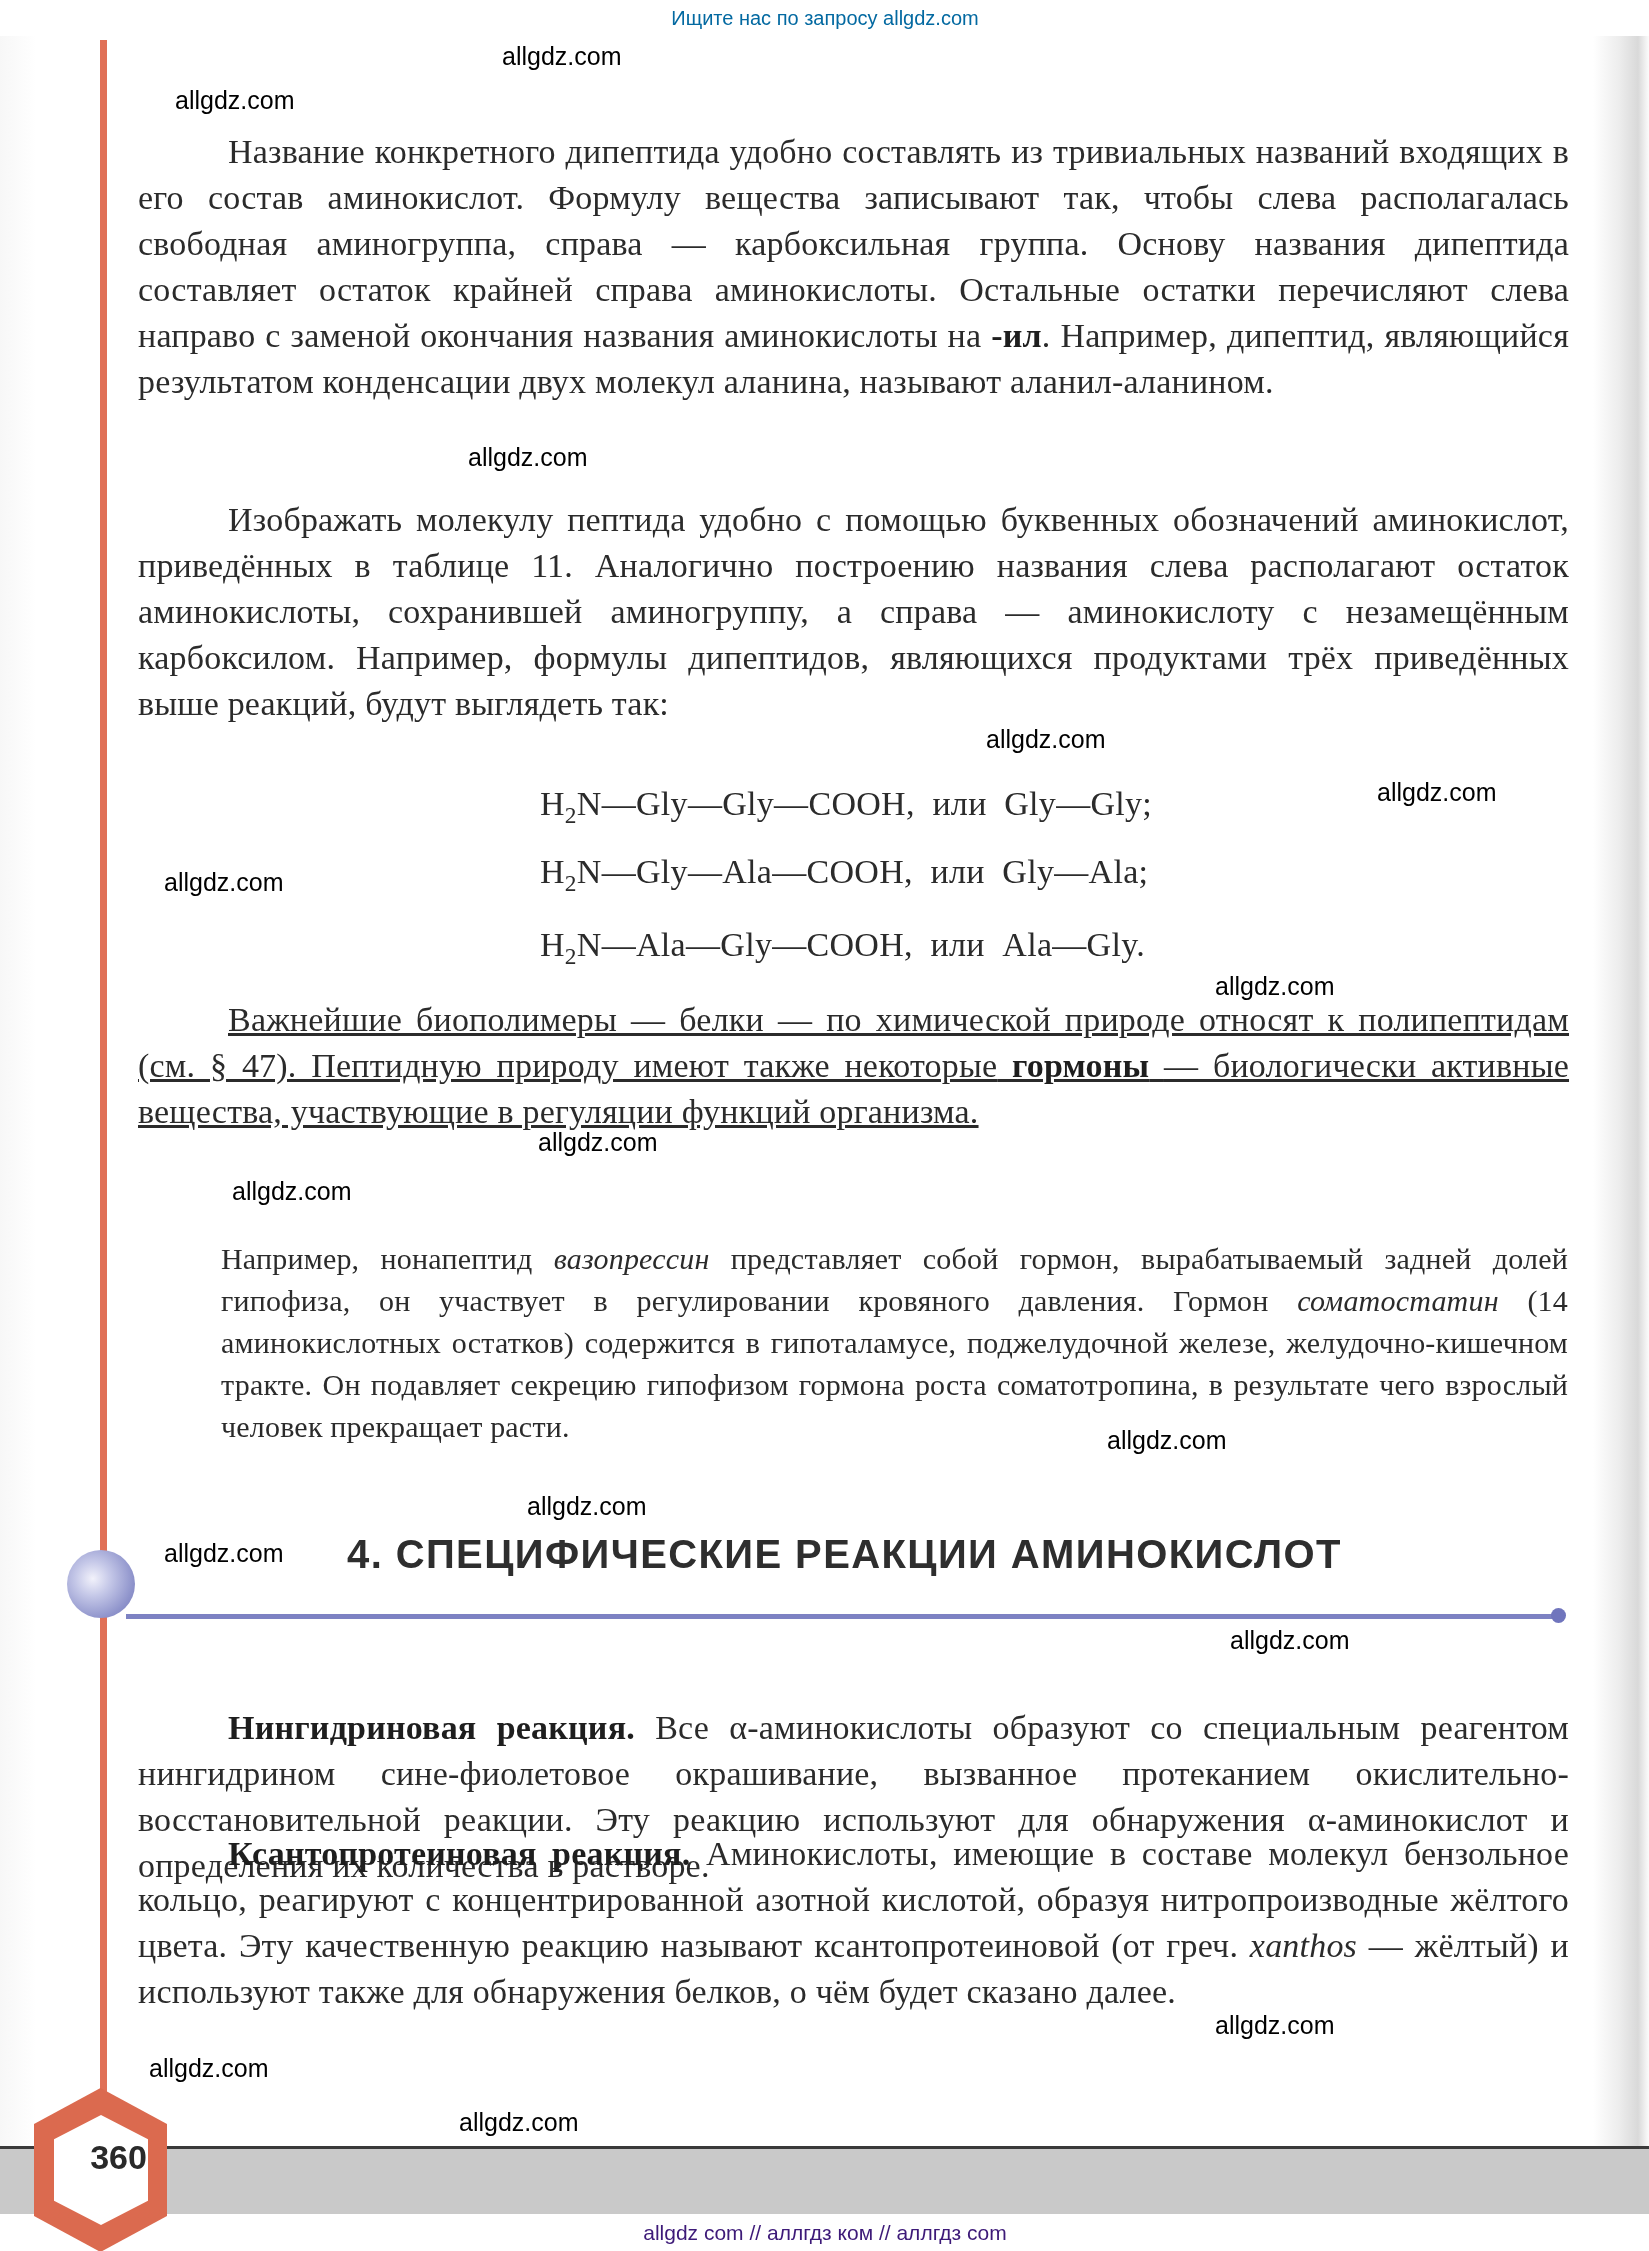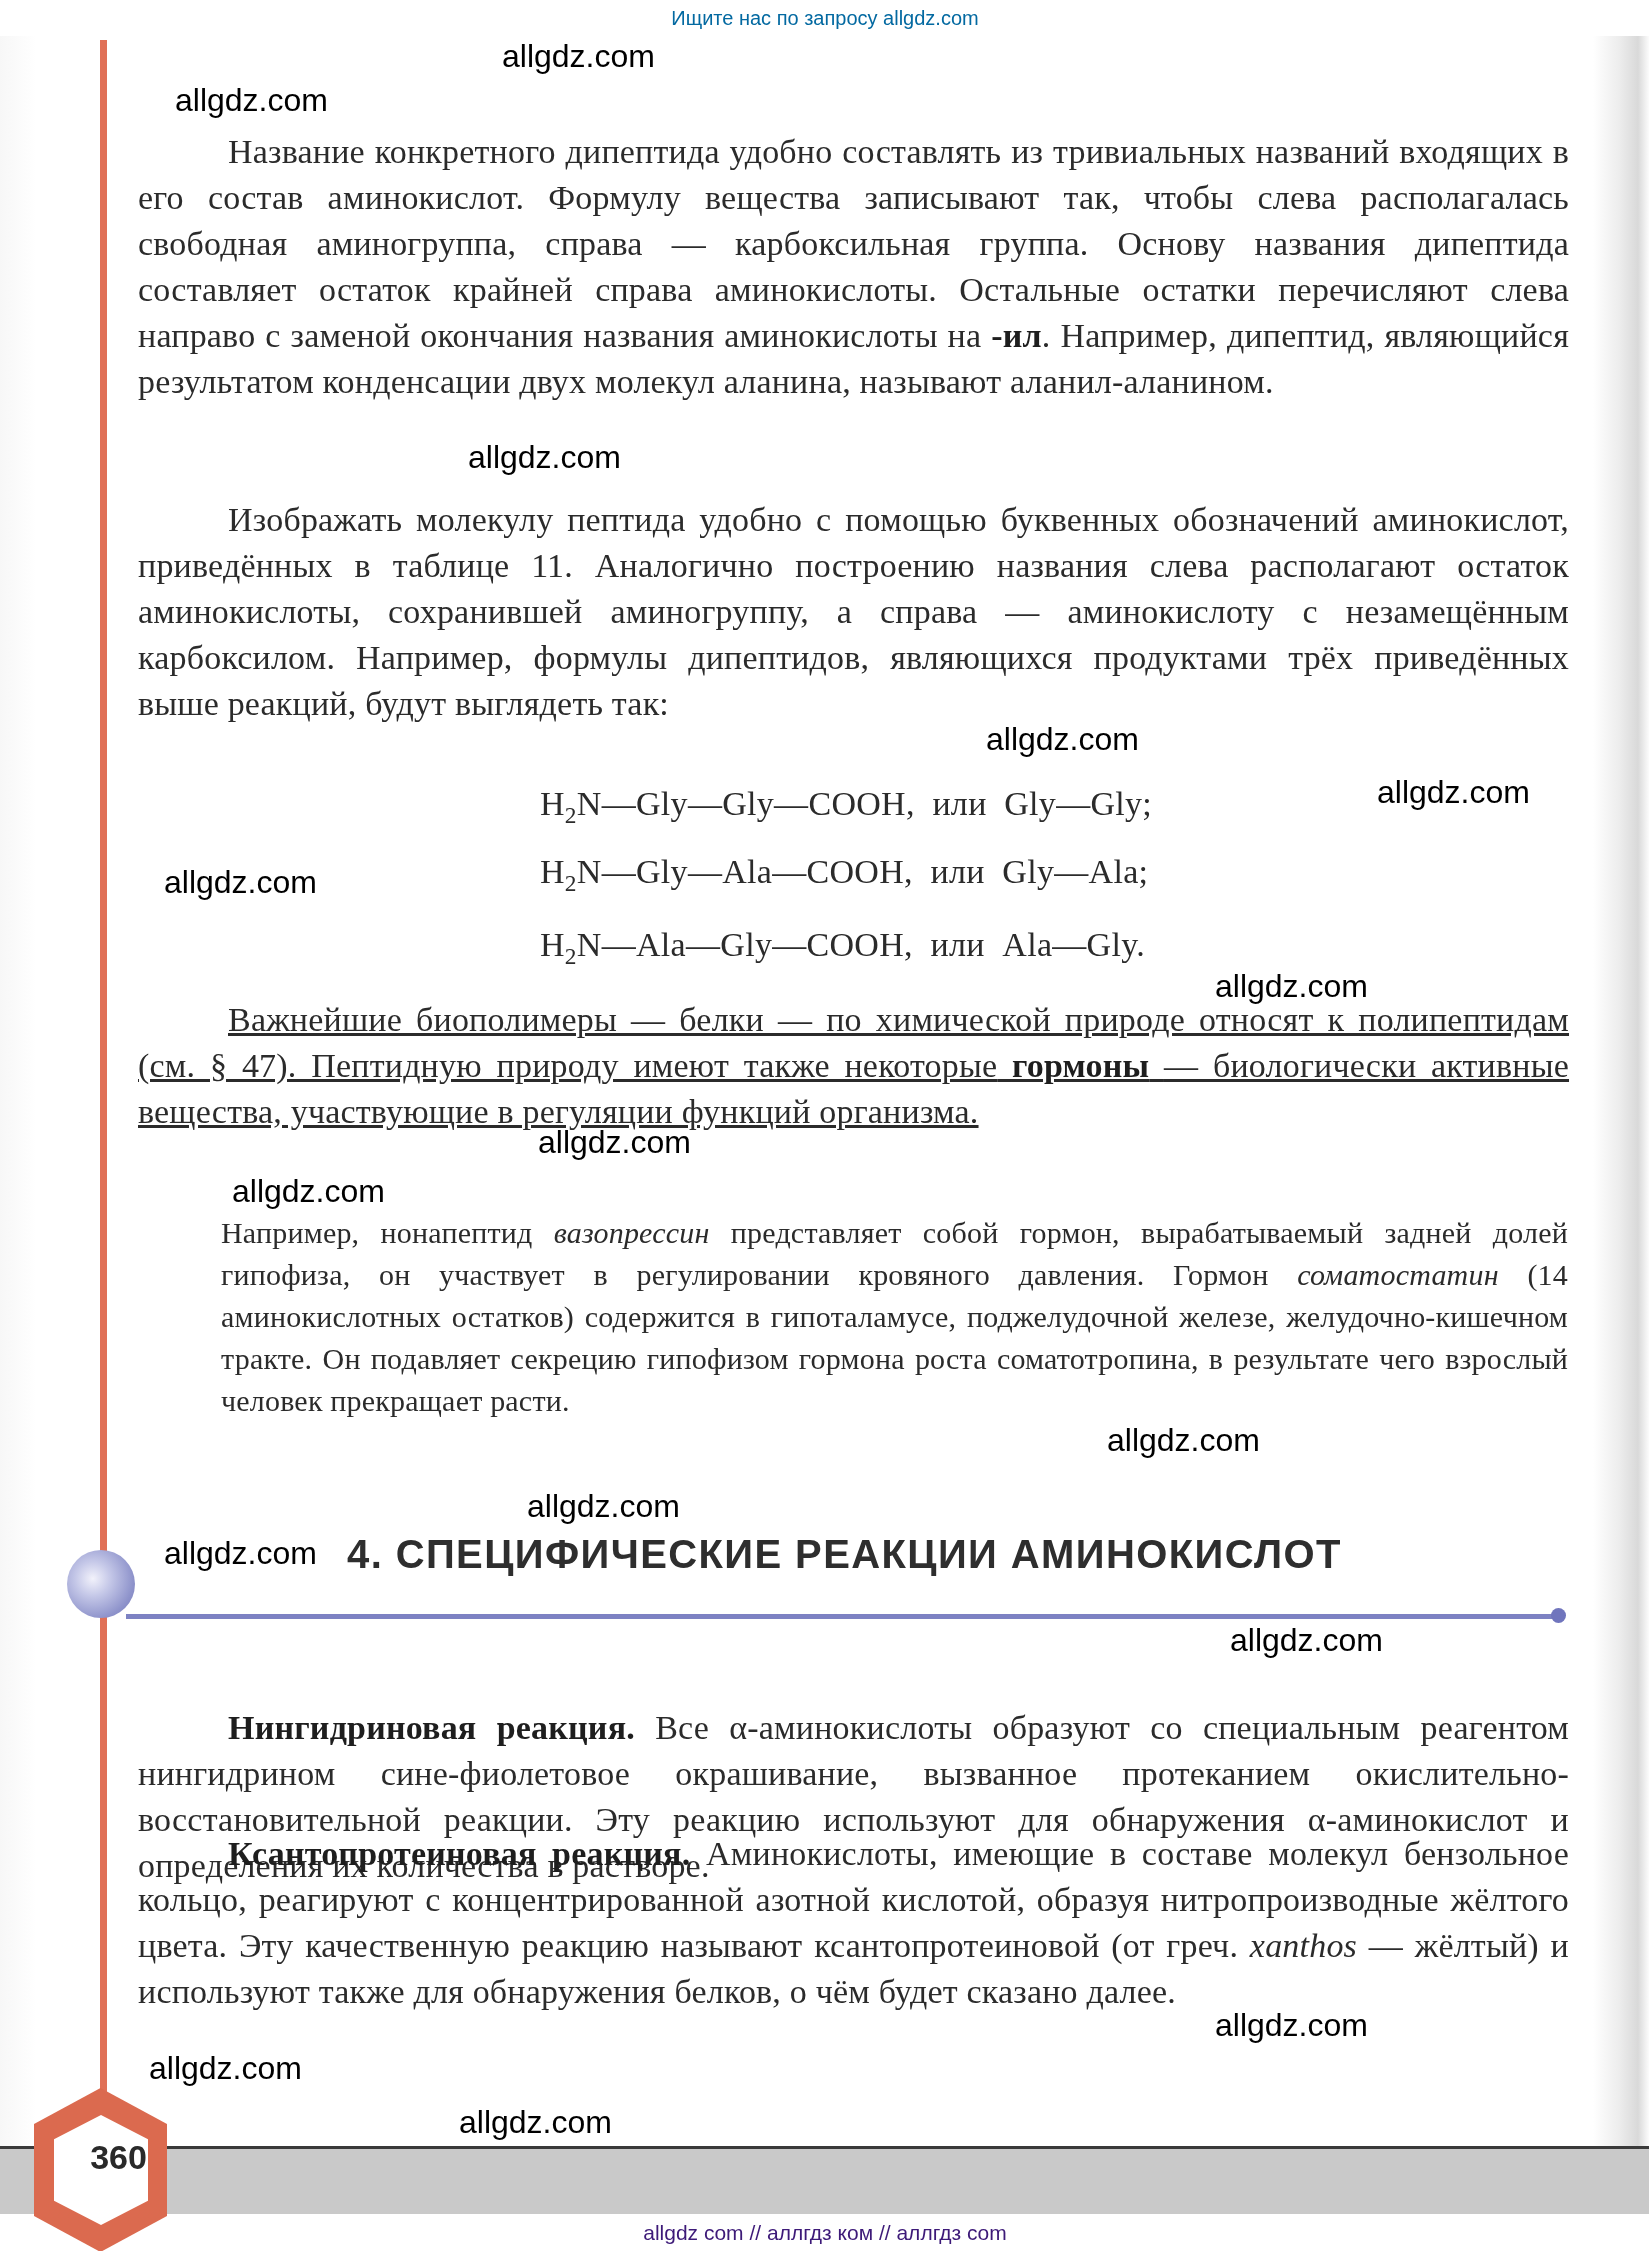--- a/index.html
+++ b/index.html
@@ -11,35 +11,35 @@
 
   .page { position: absolute; top: 36px; left: 0; width: 1650px; height: 2178px;
     background: linear-gradient(to right, #f7f7f7 0px, #ffffff 36px, #ffffff 1593px, #ececec 1620px, #d9d9d9 1638px, #ffffff 1650px); }
 
   .margin-line { position: absolute; left: 100px; top: 3.6px; width: 7.2px; height: 2124px; background: #e07057; }
 
   .text-block { position: absolute; left: 138px; width: 1431px; font-size: 34px; line-height: 46px;
     text-align: justify; text-align-last: left; letter-spacing: 0.2px; }
   .para { text-indent: 90px; }
   .small-block { position: absolute; left: 221px; width: 1347px; font-size: 30px; line-height: 42px;
-    text-align: justify; letter-spacing: 0.2px; }
+    text-align: justify; letter-spacing: 0.2px; margin-top: 26px; }
   b { font-weight: bold; color: #1e1e1e; }
   i { font-style: italic; }
 
   .formula { position: absolute; left: 540px; font-size: 34px; line-height: 45px; letter-spacing: 0.3px; }
   .formula sub { font-size: 23.4px; vertical-align: -8px; }
 
   .section-head { position: absolute; left: 347px; top: 1532px; font-family: "Liberation Sans", sans-serif;
     font-weight: bold; font-size: 40px; letter-spacing: 1.4px; color: #2e2e2e; }
   .section-sphere { position: absolute; left: 67px; top: 1550px; width: 68px; height: 68px; border-radius: 50%;
     background: radial-gradient(circle at 38% 42%, #f2f2fb 0%, #c5c8e8 30%, #8e93cb 70%, #6f74b4 100%); }
   .section-rule { position: absolute; left: 126px; top: 1614px; width: 1433px; height: 4.5px; background: #7d82c3; }
   .section-dot { position: absolute; left: 1551px; top: 1608px; width: 15.3px; height: 15.3px; border-radius: 50%; background: #7075bd; }
 
-  .wm { position: absolute; font-family: "Liberation Sans", sans-serif; font-size: 32px; color: #000; line-height: 29px; }
+  .wm { position: absolute; font-family: "Liberation Sans", sans-serif; font-size: 25px; color: #000; line-height: 29px; }
 
   .gray-band { position: absolute; left: 0; top: 2146px; width: 1650px; height: 68px; background: #c9c9c9;
     border-top: 3.6px solid #3a3a3a; }
   .hexagon-wrap { position: absolute; left: 34px; top: 2088px; width: 133px; height: 164px; }
   .hex-outer { position: absolute; left: 0; top: 0; width: 133px; height: 164px; background: #db6a4f;
     clip-path: polygon(50% 0%, 100% 22%, 100% 78%, 50% 100%, 0% 78%, 0% 22%); }
   .hex-inner { position: absolute; left: 20px; top: 27px; width: 94px; height: 110px; background: #ffffff;
     clip-path: polygon(50% 0%, 100% 22%, 100% 78%, 50% 100%, 0% 78%, 0% 22%); }
   .page-num { position: absolute; left: 0; top: 50px; width: 133px; text-align: center;
     font-family: "Liberation Sans", sans-serif; font-weight: bold; font-size: 34px; color: #2a2a2a; padding-left: 36px; }

